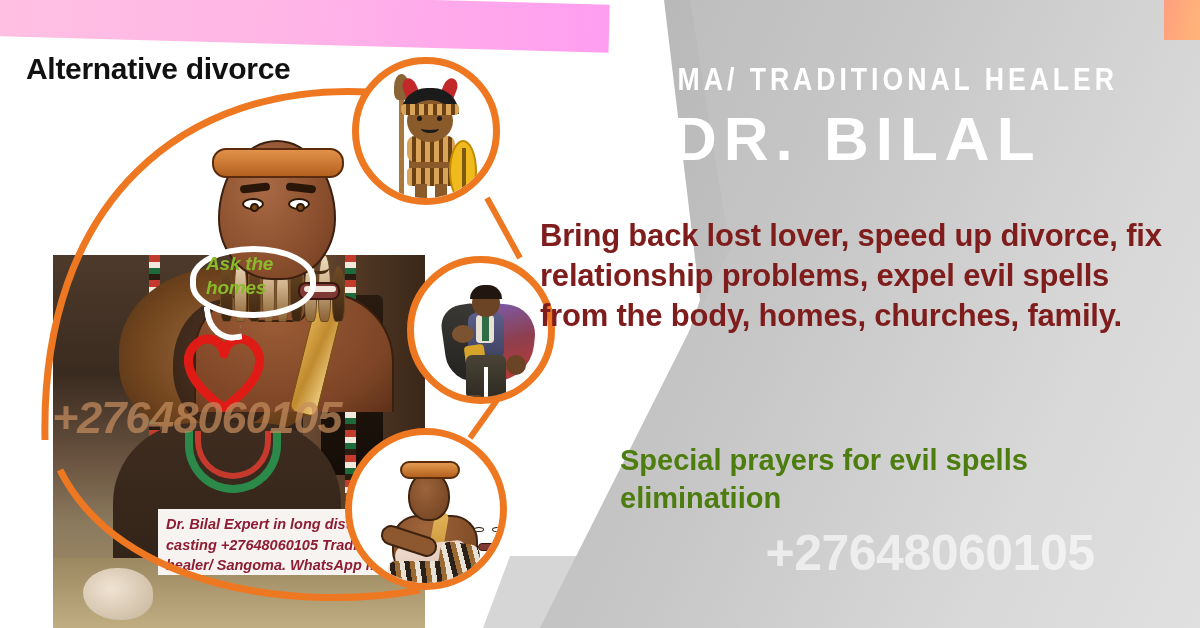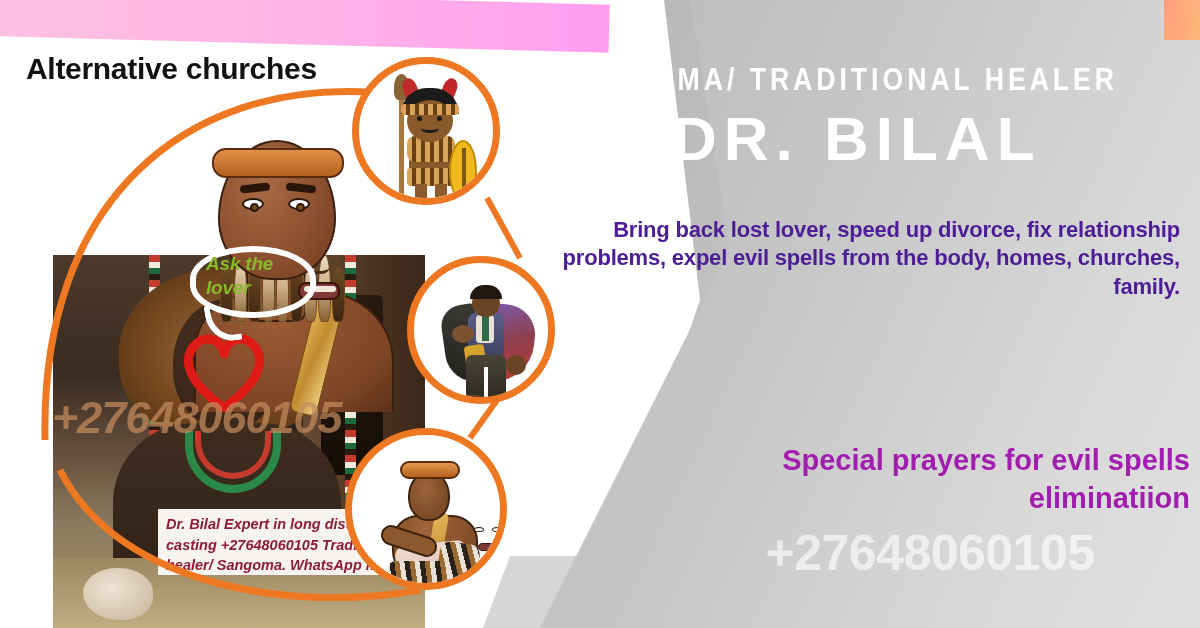--- a/index.html
+++ b/index.html
@@ -261,47 +261,47 @@
     letter-spacing:4.6px; white-space:nowrap;
     font-stretch:condensed; transform:scaleX(0.86); transform-origin:left top;
   }
   .bigname{
     position:absolute; left:672px; top:108px; z-index:30;
     color:#ffffff; font-size:62px; font-weight:700; letter-spacing:7px;
     white-space:nowrap; line-height:1;
   }
   .redtext{
     position:absolute; left:540px; top:216px; width:640px; z-index:30;
-    color:#4c1d95; font-size:22px; font-weight:700; line-height:1.29;
-    text-align:right; letter-spacing:-0.2px;
+    color:#7f1d1d; font-size:31px; font-weight:700; line-height:1.29;
+    text-align:left; letter-spacing:-0.2px;
   }
   .blacktext{
     position:absolute; left:620px; top:442px; width:570px; z-index:30;
-    color:#a21caf; font-size:29px; font-weight:700; line-height:1.3;
-    text-align:right;
+    color:#4d7c0f; font-size:29px; font-weight:700; line-height:1.3;
+    text-align:left;
   }
   .ghost-phone{
     position:absolute; left:660px; top:524px; width:540px; z-index:25;
     color:rgba(255,255,255,0.62); font-size:50px; font-weight:700;
     text-align:center; letter-spacing:-0.5px; white-space:nowrap;
   }
 </style>
 </head>
 <body>
 
 <div class="stage">
 
   <div class="panel-gray"></div>
   <div class="panel-gray-2"></div>
   <div class="wedge-light"></div>
   <div class="wedge-light2"></div>
   <div class="band-pink"></div>
   <div class="band-orange"></div>
 
-  <div class="alt-heading">Alternative churches</div>
+  <div class="alt-heading">Alternative divorce</div>
 
   <svg class="arc-svg" viewBox="0 0 1200 628">
     <path d="M 45 440 C 40 200 185 82 370 92" fill="none" stroke="#ee7821" stroke-width="7"></path>
     <path d="M 60 470 C 120 590 300 612 420 590" fill="none" stroke="#ee7821" stroke-width="7"></path>
     <path d="M 487 198 L 520 258" fill="none" stroke="#ee7821" stroke-width="6"></path>
     <path d="M 497 400 L 470 438" fill="none" stroke="#ee7821" stroke-width="6"></path>
   </svg>
 
   <div class="photo">
     <div class="hut"></div>
@@ -355,21 +355,21 @@
       <div class="mouth">
           <div class="teeth"></div>
         </div>
     </div>
     <div class="band"></div>
   </div>
 
   <div class="bubble"></div>
   <div class="bubble-tail"></div>
   <div class="bubble-text" style="white-space:pre-line;">Ask the
-lover</div>
+homes</div>
 
   <div class="circ c1">
     <div class="w-spear"></div>
     <div class="w-spear-tip"></div>
     <div class="w-plumeL"></div>
       <div class="w-plumeR"></div>
     <div class="w-hair"></div>
     <div class="w-body"></div>
     <div class="w-vest"></div>
     <div class="w-skirt"></div>

